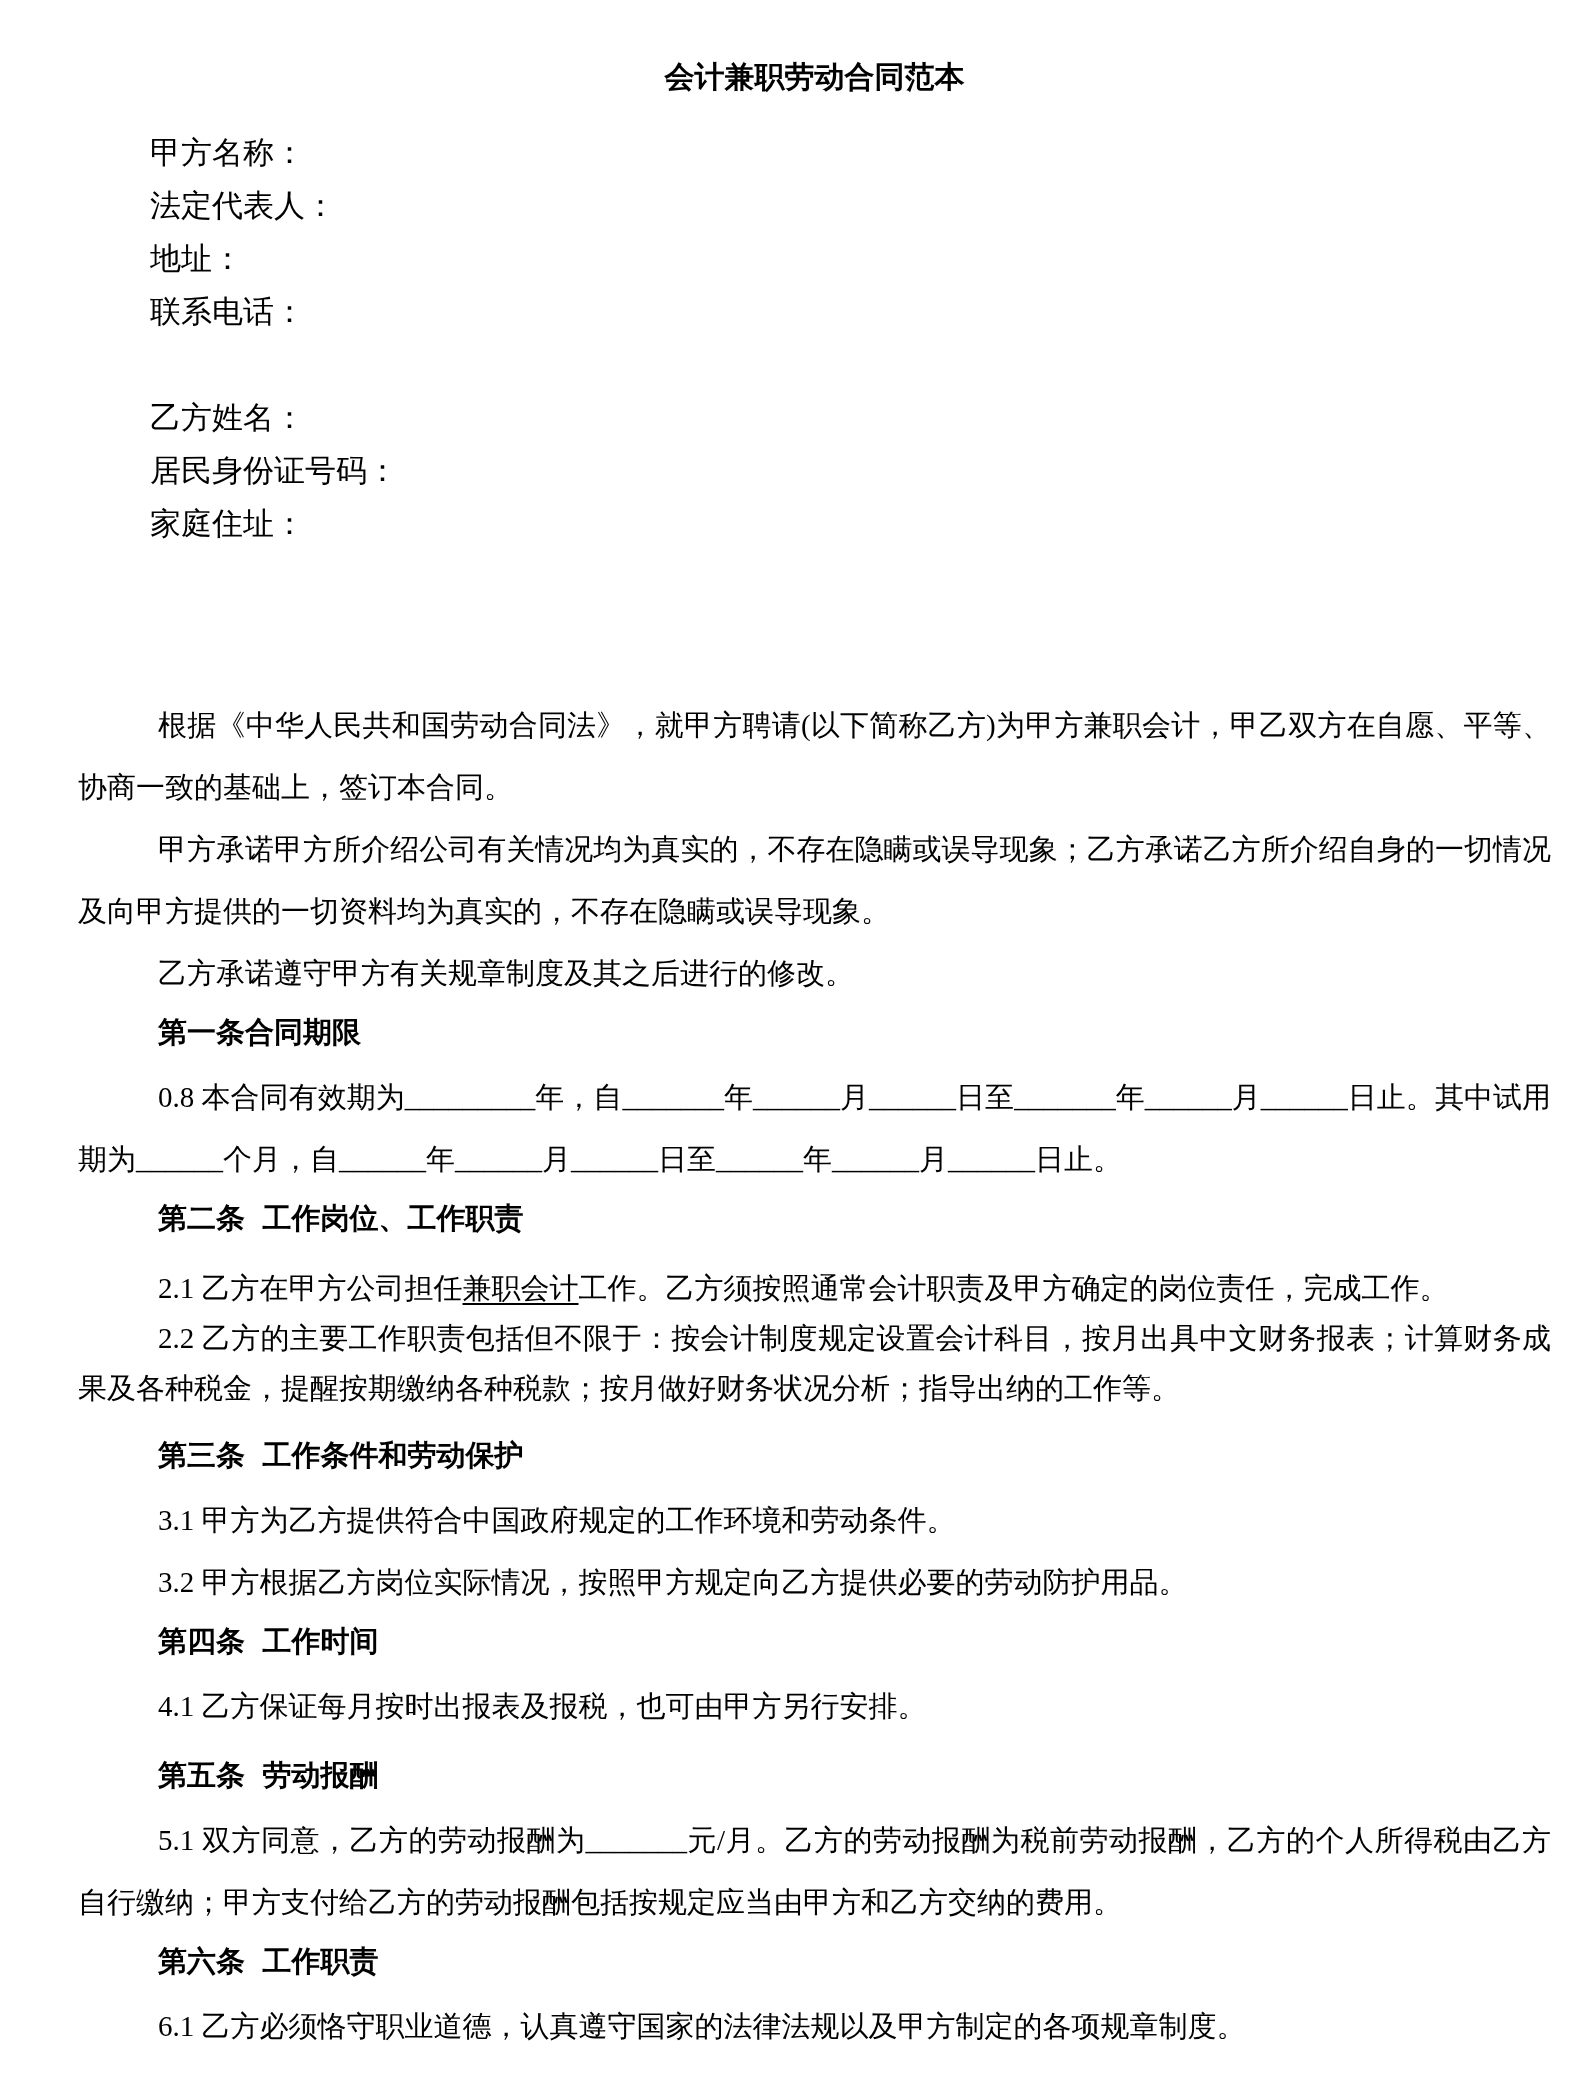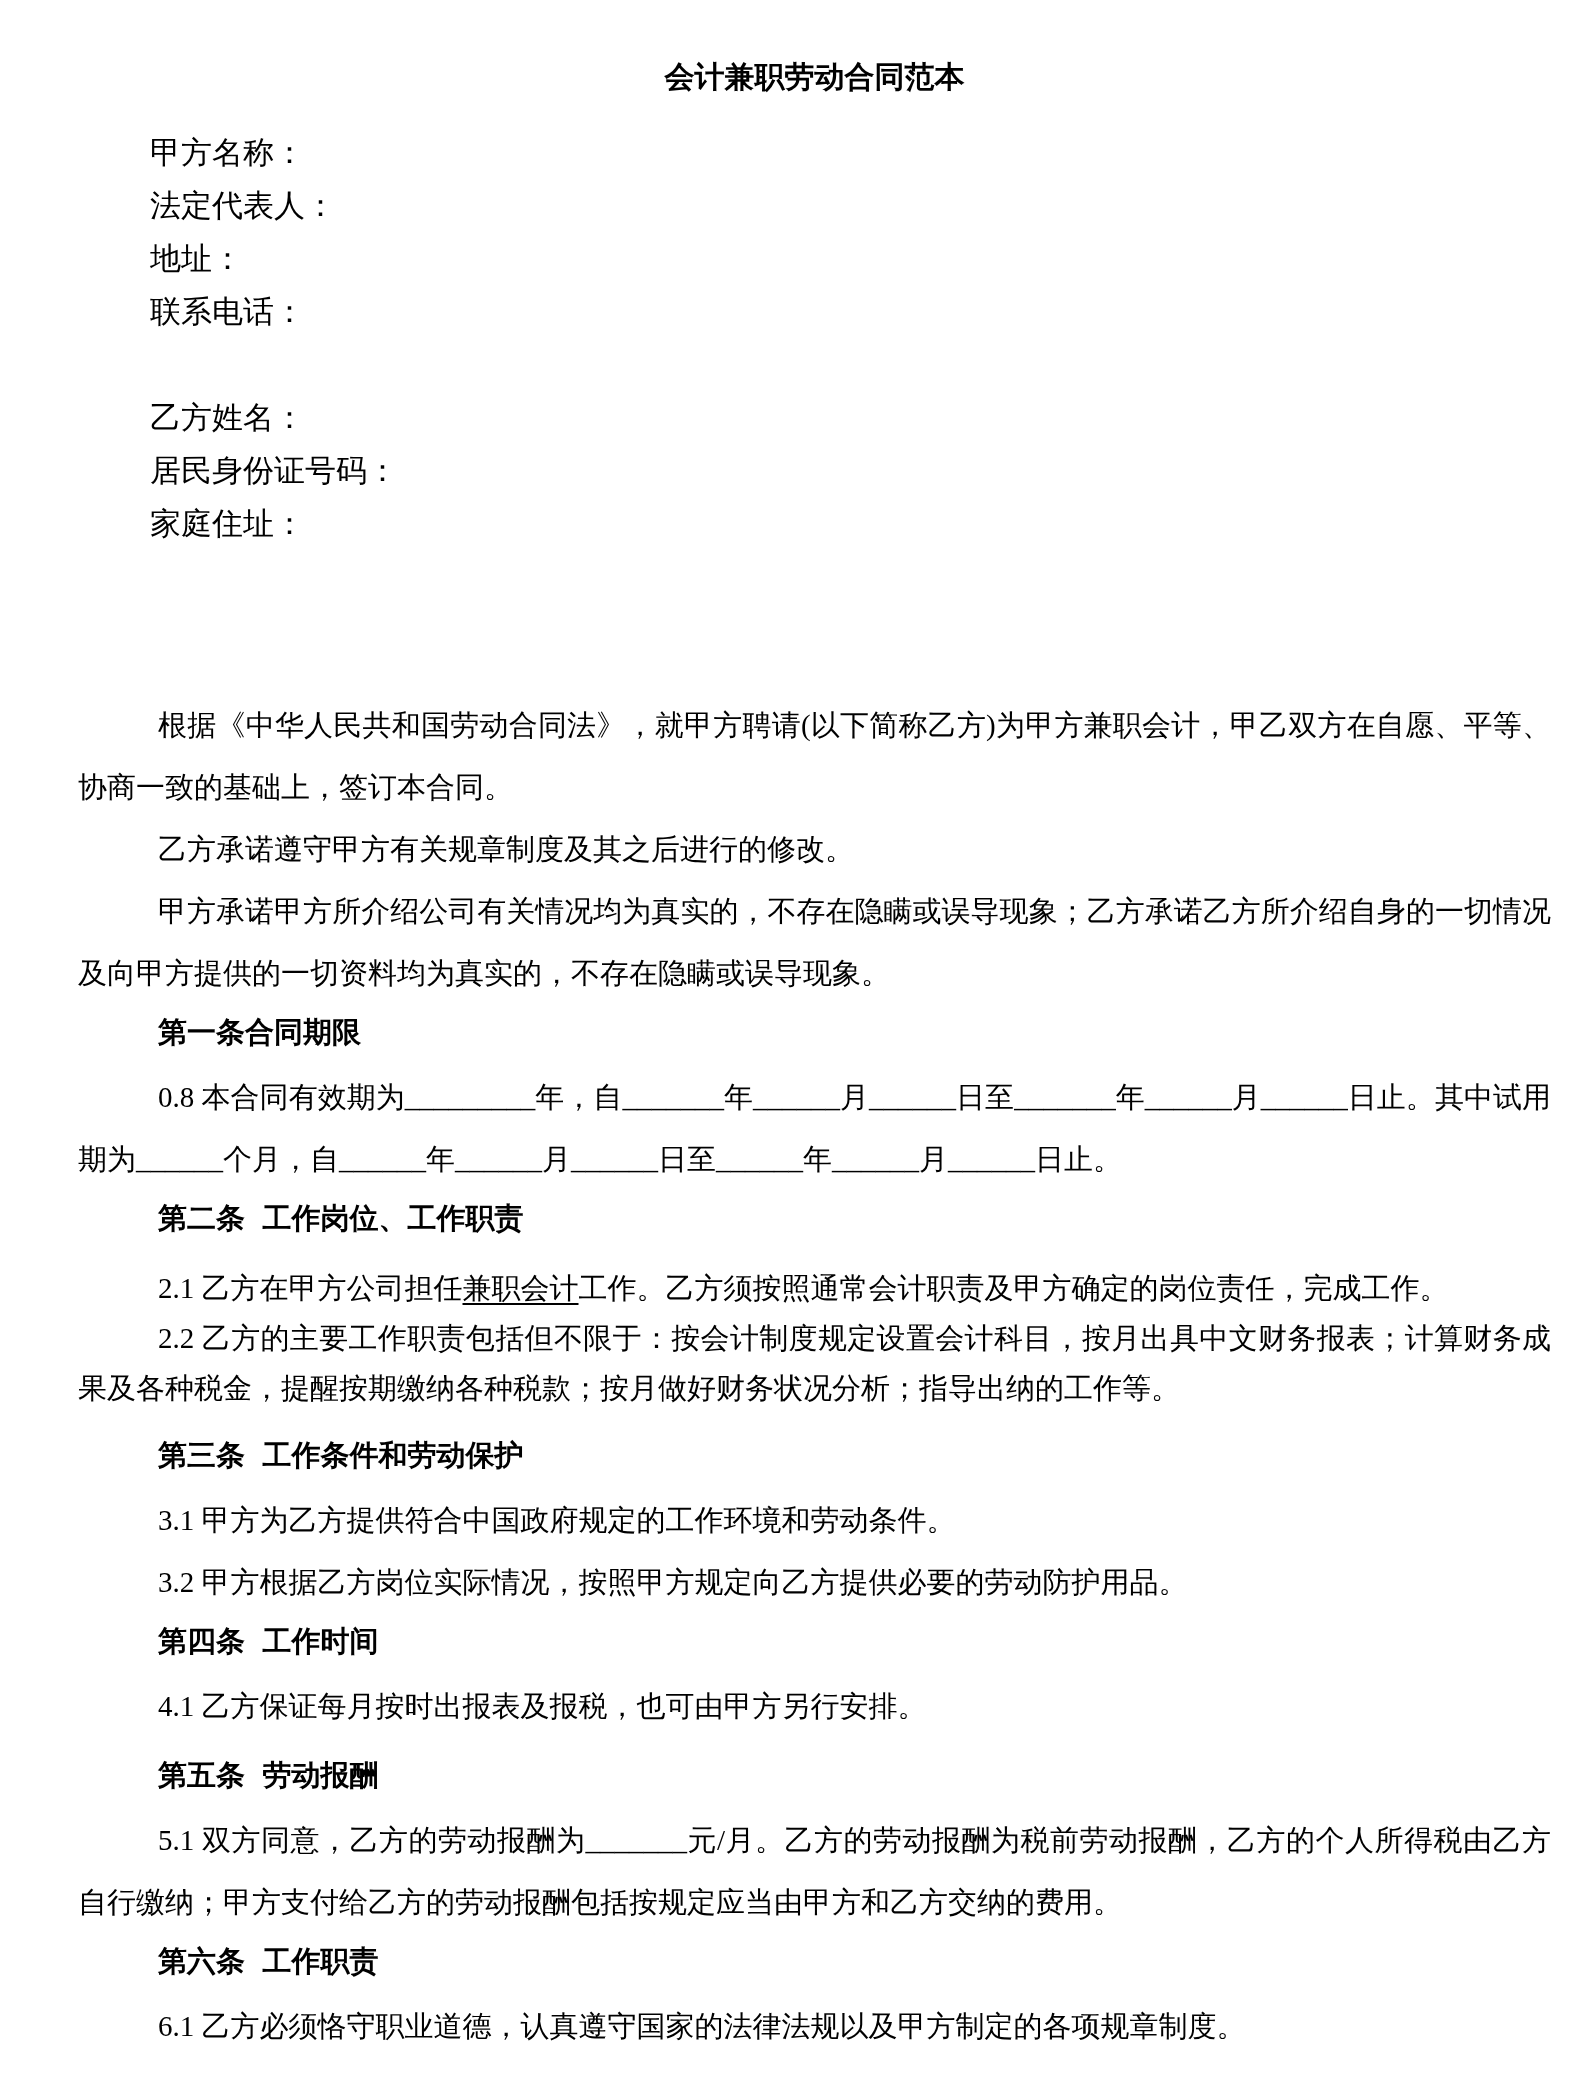--- a/index.html
+++ b/index.html
@@ -71,22 +71,22 @@
   </div>
 
   <div class="party-b">
     <div class="label-line">乙方姓名：</div>
     <div class="label-line">居民身份证号码：</div>
     <div class="label-line">家庭住址：</div>
   </div>
 
   <div class="body-block">
     <p>根据《中华人民共和国劳动合同法》，就甲方聘请(以下简称乙方)为甲方兼职会计，甲乙双方在自愿、平等、协商一致的基础上，签订本合同。</p>
+    <p>甲方承诺甲方所介绍公司有关情况均为真实的，不存在隐瞒或误导现象；乙方承诺乙方所介绍自身的一切情况及向甲方提供的一切资料均为真实的，不存在隐瞒或误导现象。</p>
     <p>乙方承诺遵守甲方有关规章制度及其之后进行的修改。</p>
-    <p>甲方承诺甲方所介绍公司有关情况均为真实的，不存在隐瞒或误导现象；乙方承诺乙方所介绍自身的一切情况及向甲方提供的一切资料均为真实的，不存在隐瞒或误导现象。</p>
 
     <p class="heading">第一条合同期限</p>
     <p>0.8 本合同有效期为_________年，自_______年______月______日至_______年______月______日止。其中试用期为______个月，自______年______月______日至______年______月______日止。</p>
 
     <p class="heading">第二条 工作岗位、工作职责</p>
     <p class="tight mt11"><span>2.1 乙方在甲方公司担任</span><span class="u">兼职会计</span><span>工作。乙方须按照通常会计职责及甲方确定的岗位责任，完成工作。</span></p>
     <p class="tight">2.2 乙方的主要工作职责包括但不限于：按会计制度规定设置会计科目，按月出具中文财务报表；计算财务成果及各种税金，提醒按期缴纳各种税款；按月做好财务状况分析；指导出纳的工作等。</p>
 
     <p class="heading mt14">第三条 工作条件和劳动保护</p>
     <p>3.1 甲方为乙方提供符合中国政府规定的工作环境和劳动条件。</p>

